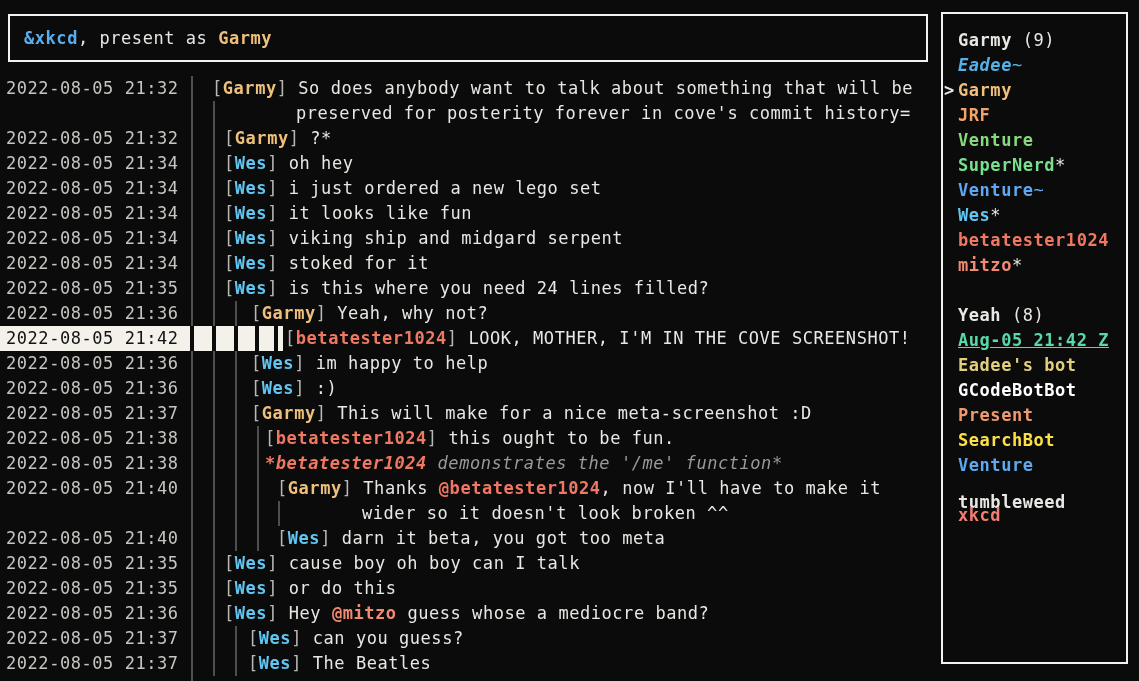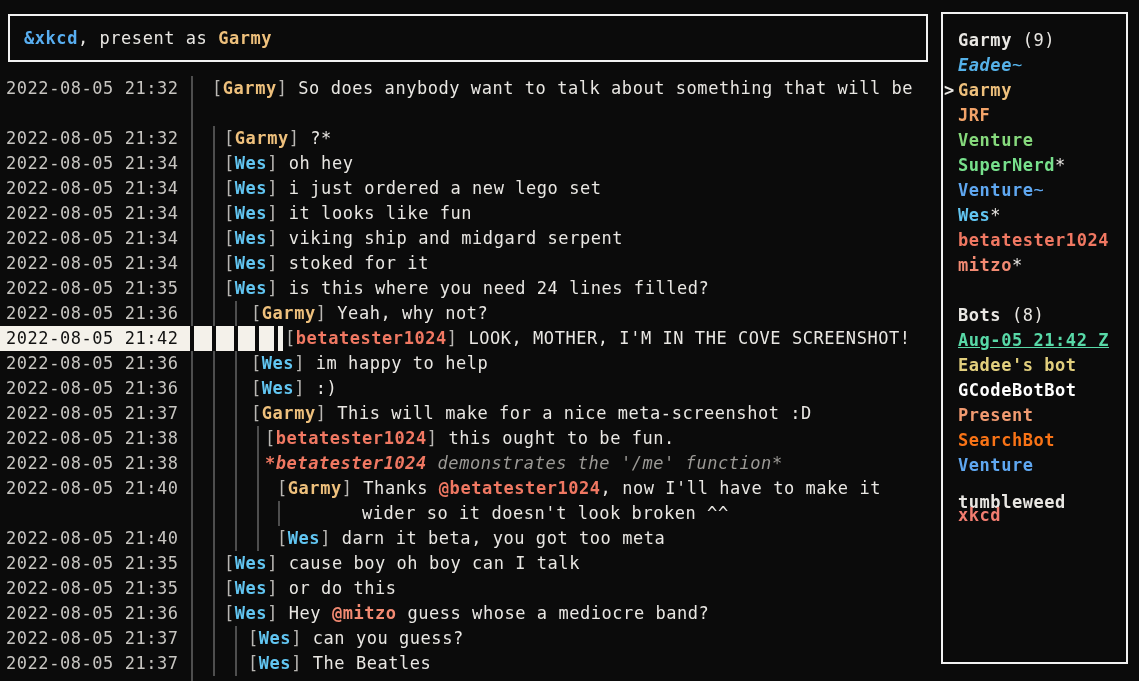--- a/index.html
+++ b/index.html
@@ -36,20 +36,21 @@
 <body>
 
 <div id="titlebox">
   <span class="bold" style="color: rgb(88, 174, 240);">&amp;xkcd</span><span>, present as </span><span class="bold" style="color: rgb(238, 192, 124);">Garmy</span>
 </div>
 
 <div id="gutterline"></div>
 
 <div id="log">
     <div class="row" style="top: 76px;"><span class="ts" style="color: rgb(199, 197, 193);">2022-08-05 21:32</span><span class="msg" style="left: 212px;"><span style="color: rgb(185, 183, 179);">[</span><span class="bold" style="color: rgb(238, 192, 124);">Garmy</span><span style="color: rgb(185, 183, 179);">]</span><span style="color: rgb(233, 231, 227);"> So does anybody want to talk about something that will be</span></span></div>
+    <div class="row" style="top: 101px;"><div class="guide" style="left: 213px; background: rgb(78, 78, 78);"></div><span class="msg" style="left: 296px;"><span style="color: rgb(233, 231, 227);">preserved for posterity forever in cove's commit history=</span></span></div>
     <div class="row" style="top: 126px;"><div class="guide" style="left: 213px; background: rgb(78, 78, 78);"></div><span class="ts" style="color: rgb(199, 197, 193);">2022-08-05 21:32</span><span class="msg" style="left: 224px;"><span style="color: rgb(185, 183, 179);">[</span><span class="bold" style="color: rgb(238, 192, 124);">Garmy</span><span style="color: rgb(185, 183, 179);">]</span><span style="color: rgb(233, 231, 227);"> ?*</span></span></div>
     <div class="row" style="top: 151px;"><div class="guide" style="left: 213px; background: rgb(78, 78, 78);"></div><span class="ts" style="color: rgb(199, 197, 193);">2022-08-05 21:34</span><span class="msg" style="left: 224px;"><span style="color: rgb(185, 183, 179);">[</span><span class="bold" style="color: rgb(98, 198, 242);">Wes</span><span style="color: rgb(185, 183, 179);">]</span><span style="color: rgb(233, 231, 227);"> oh hey</span></span></div>
     <div class="row" style="top: 176px;"><div class="guide" style="left: 213px; background: rgb(78, 78, 78);"></div><span class="ts" style="color: rgb(199, 197, 193);">2022-08-05 21:34</span><span class="msg" style="left: 224px;"><span style="color: rgb(185, 183, 179);">[</span><span class="bold" style="color: rgb(98, 198, 242);">Wes</span><span style="color: rgb(185, 183, 179);">]</span><span style="color: rgb(233, 231, 227);"> i just ordered a new lego set</span></span></div>
     <div class="row" style="top: 201px;"><div class="guide" style="left: 213px; background: rgb(78, 78, 78);"></div><span class="ts" style="color: rgb(199, 197, 193);">2022-08-05 21:34</span><span class="msg" style="left: 224px;"><span style="color: rgb(185, 183, 179);">[</span><span class="bold" style="color: rgb(98, 198, 242);">Wes</span><span style="color: rgb(185, 183, 179);">]</span><span style="color: rgb(233, 231, 227);"> it looks like fun</span></span></div>
     <div class="row" style="top: 226px;"><div class="guide" style="left: 213px; background: rgb(78, 78, 78);"></div><span class="ts" style="color: rgb(199, 197, 193);">2022-08-05 21:34</span><span class="msg" style="left: 224px;"><span style="color: rgb(185, 183, 179);">[</span><span class="bold" style="color: rgb(98, 198, 242);">Wes</span><span style="color: rgb(185, 183, 179);">]</span><span style="color: rgb(233, 231, 227);"> viking ship and midgard serpent</span></span></div>
     <div class="row" style="top: 251px;"><div class="guide" style="left: 213px; background: rgb(78, 78, 78);"></div><span class="ts" style="color: rgb(199, 197, 193);">2022-08-05 21:34</span><span class="msg" style="left: 224px;"><span style="color: rgb(185, 183, 179);">[</span><span class="bold" style="color: rgb(98, 198, 242);">Wes</span><span style="color: rgb(185, 183, 179);">]</span><span style="color: rgb(233, 231, 227);"> stoked for it</span></span></div>
     <div class="row" style="top: 276px;"><div class="guide" style="left: 213px; background: rgb(78, 78, 78);"></div><span class="ts" style="color: rgb(199, 197, 193);">2022-08-05 21:35</span><span class="msg" style="left: 224px;"><span style="color: rgb(185, 183, 179);">[</span><span class="bold" style="color: rgb(98, 198, 242);">Wes</span><span style="color: rgb(185, 183, 179);">]</span><span style="color: rgb(233, 231, 227);"> is this where you need 24 lines filled?</span></span></div>
     <div class="row" style="top: 301px;"><div class="guide" style="left: 213px; background: rgb(78, 78, 78);"></div><div class="guide" style="left: 235px; background: rgb(78, 78, 78);"></div><span class="ts" style="color: rgb(199, 197, 193);">2022-08-05 21:36</span><span class="msg" style="left: 251px;"><span style="color: rgb(185, 183, 179);">[</span><span class="bold" style="color: rgb(238, 192, 124);">Garmy</span><span style="color: rgb(185, 183, 179);">]</span><span style="color: rgb(233, 231, 227);"> Yeah, why not?</span></span></div>
     <div class="row" style="top: 326px;"><div class="hlrect" style="width: 283px; background: rgb(244, 241, 234);"></div><div class="slit" style="left: 190px; background: rgb(11, 11, 11);"></div><div class="slit" style="left: 212px; background: rgb(11, 11, 11);"></div><div class="slit" style="left: 234px; background: rgb(11, 11, 11);"></div><div class="slit" style="left: 255px; background: rgb(11, 11, 11);"></div><div class="slit" style="left: 274px; background: rgb(11, 11, 11);"></div><span class="ts" style="color: rgb(18, 18, 18);">2022-08-05 21:42</span><span class="msg" style="left: 285px;"><span style="color: rgb(185, 183, 179);">[</span><span class="bold" style="color: rgb(240, 120, 98);">betatester1024</span><span style="color: rgb(185, 183, 179);">]</span><span style="color: rgb(233, 231, 227);"> LOOK, MOTHER, I'M IN THE COVE SCREENSHOT!</span></span></div>
     <div class="row" style="top: 351px;"><div class="guide" style="left: 213px; background: rgb(78, 78, 78);"></div><div class="guide" style="left: 235px; background: rgb(78, 78, 78);"></div><span class="ts" style="color: rgb(199, 197, 193);">2022-08-05 21:36</span><span class="msg" style="left: 251px;"><span style="color: rgb(185, 183, 179);">[</span><span class="bold" style="color: rgb(98, 198, 242);">Wes</span><span style="color: rgb(185, 183, 179);">]</span><span style="color: rgb(233, 231, 227);"> im happy to help</span></span></div>
@@ -62,32 +63,32 @@
     <div class="row" style="top: 526px;"><div class="guide" style="left: 213px; background: rgb(78, 78, 78);"></div><div class="guide" style="left: 235px; background: rgb(78, 78, 78);"></div><div class="guide" style="left: 257px; background: rgb(78, 78, 78);"></div><span class="ts" style="color: rgb(199, 197, 193);">2022-08-05 21:40</span><span class="msg" style="left: 277px;"><span style="color: rgb(185, 183, 179);">[</span><span class="bold" style="color: rgb(98, 198, 242);">Wes</span><span style="color: rgb(185, 183, 179);">]</span><span style="color: rgb(233, 231, 227);"> darn it beta, you got too meta</span></span></div>
     <div class="row" style="top: 551px;"><div class="guide" style="left: 213px; background: rgb(78, 78, 78);"></div><span class="ts" style="color: rgb(199, 197, 193);">2022-08-05 21:35</span><span class="msg" style="left: 224px;"><span style="color: rgb(185, 183, 179);">[</span><span class="bold" style="color: rgb(98, 198, 242);">Wes</span><span style="color: rgb(185, 183, 179);">]</span><span style="color: rgb(233, 231, 227);"> cause boy oh boy can I talk</span></span></div>
     <div class="row" style="top: 576px;"><div class="guide" style="left: 213px; background: rgb(78, 78, 78);"></div><span class="ts" style="color: rgb(199, 197, 193);">2022-08-05 21:35</span><span class="msg" style="left: 224px;"><span style="color: rgb(185, 183, 179);">[</span><span class="bold" style="color: rgb(98, 198, 242);">Wes</span><span style="color: rgb(185, 183, 179);">]</span><span style="color: rgb(233, 231, 227);"> or do this</span></span></div>
     <div class="row" style="top: 601px;"><div class="guide" style="left: 213px; background: rgb(78, 78, 78);"></div><span class="ts" style="color: rgb(199, 197, 193);">2022-08-05 21:36</span><span class="msg" style="left: 224px;"><span style="color: rgb(185, 183, 179);">[</span><span class="bold" style="color: rgb(98, 198, 242);">Wes</span><span style="color: rgb(185, 183, 179);">]</span><span style="color: rgb(233, 231, 227);"> Hey </span><span class="bold" style="color: rgb(242, 138, 114);">@mitzo</span><span style="color: rgb(233, 231, 227);"> guess whose a mediocre band?</span></span></div>
     <div class="row" style="top: 626px;"><div class="guide" style="left: 213px; background: rgb(78, 78, 78);"></div><div class="guide" style="left: 235px; background: rgb(78, 78, 78);"></div><span class="ts" style="color: rgb(199, 197, 193);">2022-08-05 21:37</span><span class="msg" style="left: 248px;"><span style="color: rgb(185, 183, 179);">[</span><span class="bold" style="color: rgb(98, 198, 242);">Wes</span><span style="color: rgb(185, 183, 179);">]</span><span style="color: rgb(233, 231, 227);"> can you guess?</span></span></div>
     <div class="row" style="top: 651px;"><div class="guide" style="left: 213px; background: rgb(78, 78, 78);"></div><div class="guide" style="left: 235px; background: rgb(78, 78, 78);"></div><span class="ts" style="color: rgb(199, 197, 193);">2022-08-05 21:37</span><span class="msg" style="left: 248px;"><span style="color: rgb(185, 183, 179);">[</span><span class="bold" style="color: rgb(98, 198, 242);">Wes</span><span style="color: rgb(185, 183, 179);">]</span><span style="color: rgb(233, 231, 227);"> The Beatles</span></span></div>
   </div>
 
 <div id="sidebar">
   <div class="srow" style="top:14px"><span class="bold">Garmy</span><span> (9)</span></div>
-  <div class="srow" style="top:289px"><span class="bold">Bots</span><span> (8)</span></div>
+  <div class="srow" style="top:289px"><span class="bold">Yeah</span><span> (8)</span></div>
 <div class="srow" style="top: 39px; font-style: italic;"><span class="bold" style="color: rgb(85, 177, 232);">Eadee</span><span style="color: rgb(85, 177, 232);">~</span></div>
     <span class="smarker bold" style="top: 64px; color: rgb(233, 231, 227);">&gt;</span>
     <div class="srow" style="top: 64px;"><span class="bold" style="color: rgb(238, 192, 124);">Garmy</span></div>
     <div class="srow" style="top: 89px;"><span class="bold" style="color: rgb(242, 163, 105);">JRF</span></div>
     <div class="srow" style="top: 114px;"><span class="bold" style="color: rgb(134, 217, 124);">Venture</span></div>
     <div class="srow" style="top: 139px;"><span class="bold" style="color: rgb(119, 224, 140);">SuperNerd</span><span style="color: rgb(233, 231, 227);">*</span></div>
     <div class="srow" style="top: 164px;"><span class="bold" style="color: rgb(95, 167, 240);">Venture</span><span style="color: rgb(95, 167, 240);">~</span></div>
     <div class="srow" style="top: 189px;"><span class="bold" style="color: rgb(98, 198, 242);">Wes</span><span style="color: rgb(233, 231, 227);">*</span></div>
     <div class="srow" style="top: 214px;"><span class="bold" style="color: rgb(240, 120, 98);">betatester1024</span></div>
     <div class="srow" style="top: 239px;"><span class="bold" style="color: rgb(242, 138, 114);">mitzo</span><span style="color: rgb(233, 231, 227);">*</span></div>
     <div class="srow" style="top: 314px;"><span class="bold" style="color: rgb(88, 217, 167); text-decoration: underline;">Aug-05 21:42 Z</span></div>
     <div class="srow" style="top: 339px;"><span class="bold" style="color: rgb(226, 207, 125);">Eadee's bot</span></div>
     <div class="srow" style="top: 364px;"><span class="bold" style="color: #ffffff;">GCodeBotBot</span></div>
     <div class="srow" style="top: 389px;"><span class="bold" style="color: rgb(240, 154, 112);">Present</span></div>
-    <div class="srow" style="top: 414px;"><span class="bold" style="color: #f97316;">SearchBot</span></div>
+    <div class="srow" style="top: 414px;"><span class="bold" style="color: #fde047;">SearchBot</span></div>
     <div class="srow" style="top: 439px;"><span class="bold" style="color: rgb(95, 167, 240);">Venture</span></div>
     <div class="srow" style="top: 476px;"><span class="bold" style="color: rgb(233, 231, 227);">tumbleweed</span></div>
     <div class="srow" style="top: 489px;"><span class="bold" style="color: rgb(242, 125, 112);">xkcd</span></div>
   </div>
 
 </body></html>

